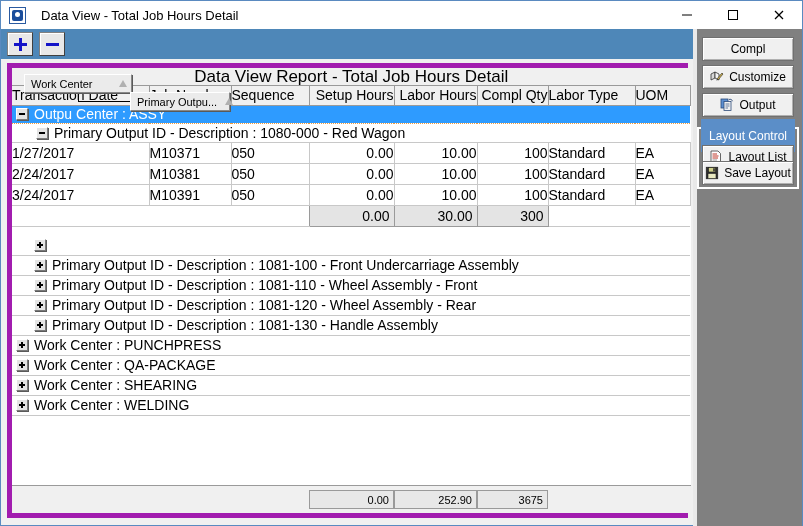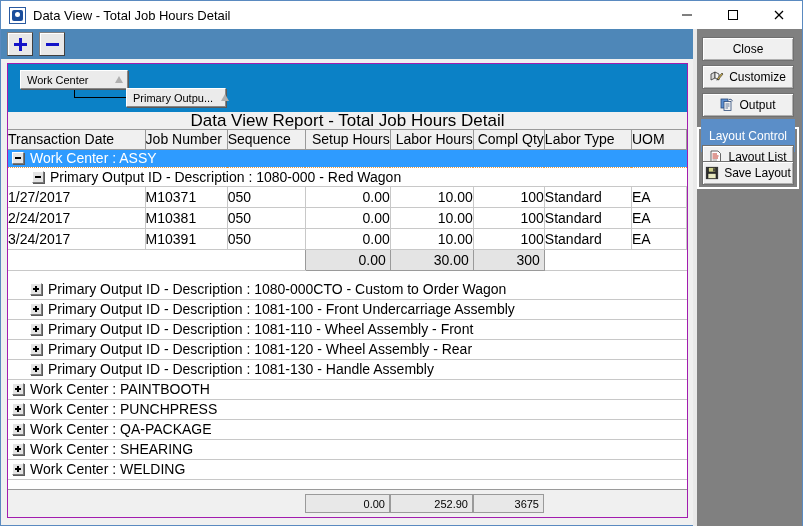--- a/index.html
+++ b/index.html
@@ -15,21 +15,21 @@
     position: relative;
     width: 803px; height: 526px;
     background: #f0f0f0;
     border: 1px solid #5a8ac0;
   }
 
   
   #titlebar {
     position: absolute; left: 0; top: 0; width: 801px; height: 28px;
     background: #ffffff;
-    display: flex; align-items: center;
+    display: flex; align-items: center; gap: 8px;
   }
   #title-icon {
     width: 17px; height: 17px; margin-left: 8px; margin-right: 7px;
     background: #ffffff;
     border: 1px solid #2a5aa0;
     display: flex; align-items: center; justify-content: center;
     flex: none;
   }
   #title-icon .inner {
     width: 11px; height: 11px; background: #1c4e9c;
@@ -70,23 +70,23 @@
   .plusglyph::before, .plusglyph::after, .minusglyph::before {
     content: ""; position: absolute; background: #1414c8;
   }
   .plusglyph::before { left: 0; top: 5px; width: 13px; height: 3px; }
   .plusglyph::after  { left: 5px; top: 0; width: 3px; height: 13px; }
   .minusglyph::before { left: 0; top: 5px; width: 13px; height: 3px; }
 
   
   #reportframe {
     position: absolute; left: 6px; top: 62px; width: 681px; height: 455px;
-    border: 1px solid #a21caf;
-    background: #ffffff;
-    display: flex; flex-direction: column;
+    border: 5px solid #a21caf;
+    background: #ffffff;
+    display: flex; flex-direction: row;
   }
   #groupbar {
     height: 48px; background: #0b81c6; position: relative; flex: none;
   }
   .groupbox {
     position: absolute;
     height: 19px;
     background: #ebebeb;
     border: 1px solid #888888;
     border-top-color: #ffffff; border-left-color: #ffffff;
@@ -353,21 +353,21 @@
             <th>Labor Type</th>
             <th>UOM</th>
           </tr>
         </thead>
         <tbody>
 
           <tr class="grp-l1">
             <td colspan="8">
               <div class="grpcell ind0">
                 <span class="expander"></span>
-                <span>Work Center : ASSY</span>
+                <span>Outpu Center : ASSY</span>
               </div>
             </td>
           </tr>
 
           <tr class="grp-l2">
             <td colspan="8">
               <div class="grpcell ind1">
                 <span class="expander"></span>
                 <span>Primary Output ID - Description : 1080-000 - Red Wagon</span>
               </div>
@@ -414,21 +414,20 @@
           </tr>
 
           <tr class="spacer">
               <td colspan="8"></td>
             </tr>
 
           <tr class="grp-collapsed-l2">
             <td colspan="8">
               <div class="grpcell ind1">
                 <span class="expander plus"></span>
-                <span>Primary Output ID - Description : 1080-000CTO - Custom to Order Wagon</span>
               </div>
             </td>
           </tr>
           <tr class="grp-collapsed-l2">
             <td colspan="8">
               <div class="grpcell ind1">
                 <span class="expander plus"></span>
                 <span>Primary Output ID - Description : 1081-100 - Front Undercarriage Assembly</span>
               </div>
             </td>
@@ -451,28 +450,20 @@
           </tr>
           <tr class="grp-collapsed-l2">
             <td colspan="8">
               <div class="grpcell ind1">
                 <span class="expander plus"></span>
                 <span>Primary Output ID - Description : 1081-130 - Handle Assembly</span>
               </div>
             </td>
           </tr>
 
-          <tr class="grp-collapsed-l1">
-            <td colspan="8">
-              <div class="grpcell ind0">
-                <span class="expander plus"></span>
-                <span>Work Center : PAINTBOOTH</span>
-              </div>
-            </td>
-          </tr>
           <tr class="grp-collapsed-l1">
             <td colspan="8">
               <div class="grpcell ind0">
                 <span class="expander plus"></span>
                 <span>Work Center : PUNCHPRESS</span>
               </div>
             </td>
           </tr>
           <tr class="grp-collapsed-l1">
             <td colspan="8">
@@ -510,21 +501,21 @@
         <div class="gtcell" style="left:465px; width:71px;">3675</div>
       </div>
     </div>
   </div>
 
   <div id="rightpanel">
     <div class="leftstrip"></div>
     <div id="rightinner">
 
       <div class="pbtn" id="btn-close">
-        <span class="lbl">Close</span>
+        <span class="lbl">Compl</span>
       </div>
 
       <div class="pbtn" id="btn-customize">
         <span class="icon-sm">
           <svg width="14" height="14" viewBox="0 0 14 14">
             <path d="M1 10 L1 4 L5 2 L5 8 Z" fill="#d8d8d8" stroke="#303030" stroke-width="0.8"></path>
             <path d="M5 8 L5 2 L9 4 L9 10 Z" fill="#f4f4f4" stroke="#303030" stroke-width="0.8"></path>
             <path d="M7 9 L12 3 L13 4 L8 10 Z" fill="#e8c44a" stroke="#303030" stroke-width="0.7"></path>
             <path d="M7 9 L8 10 L6.3 10.6 Z" fill="#303030"></path>
           </svg>

